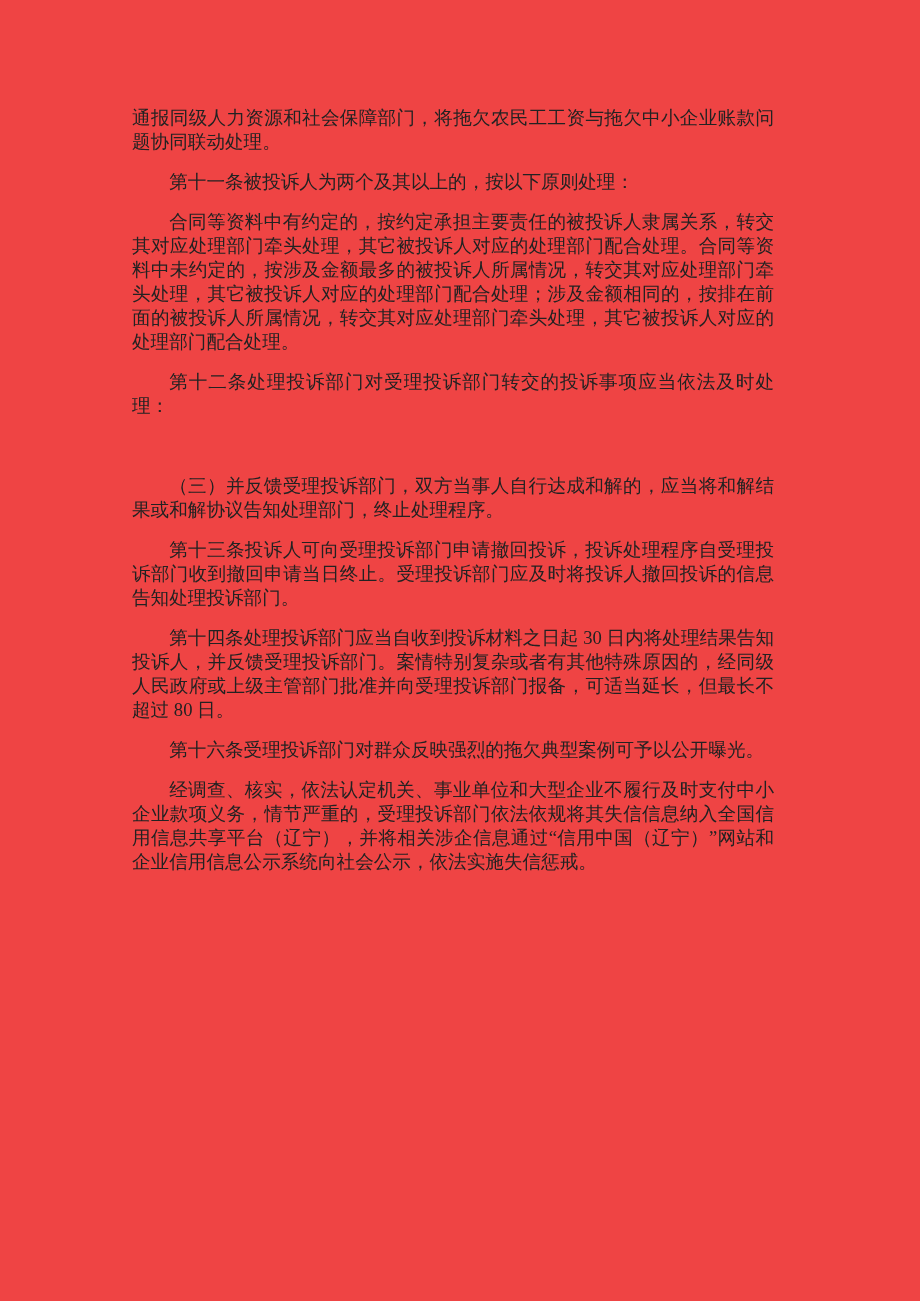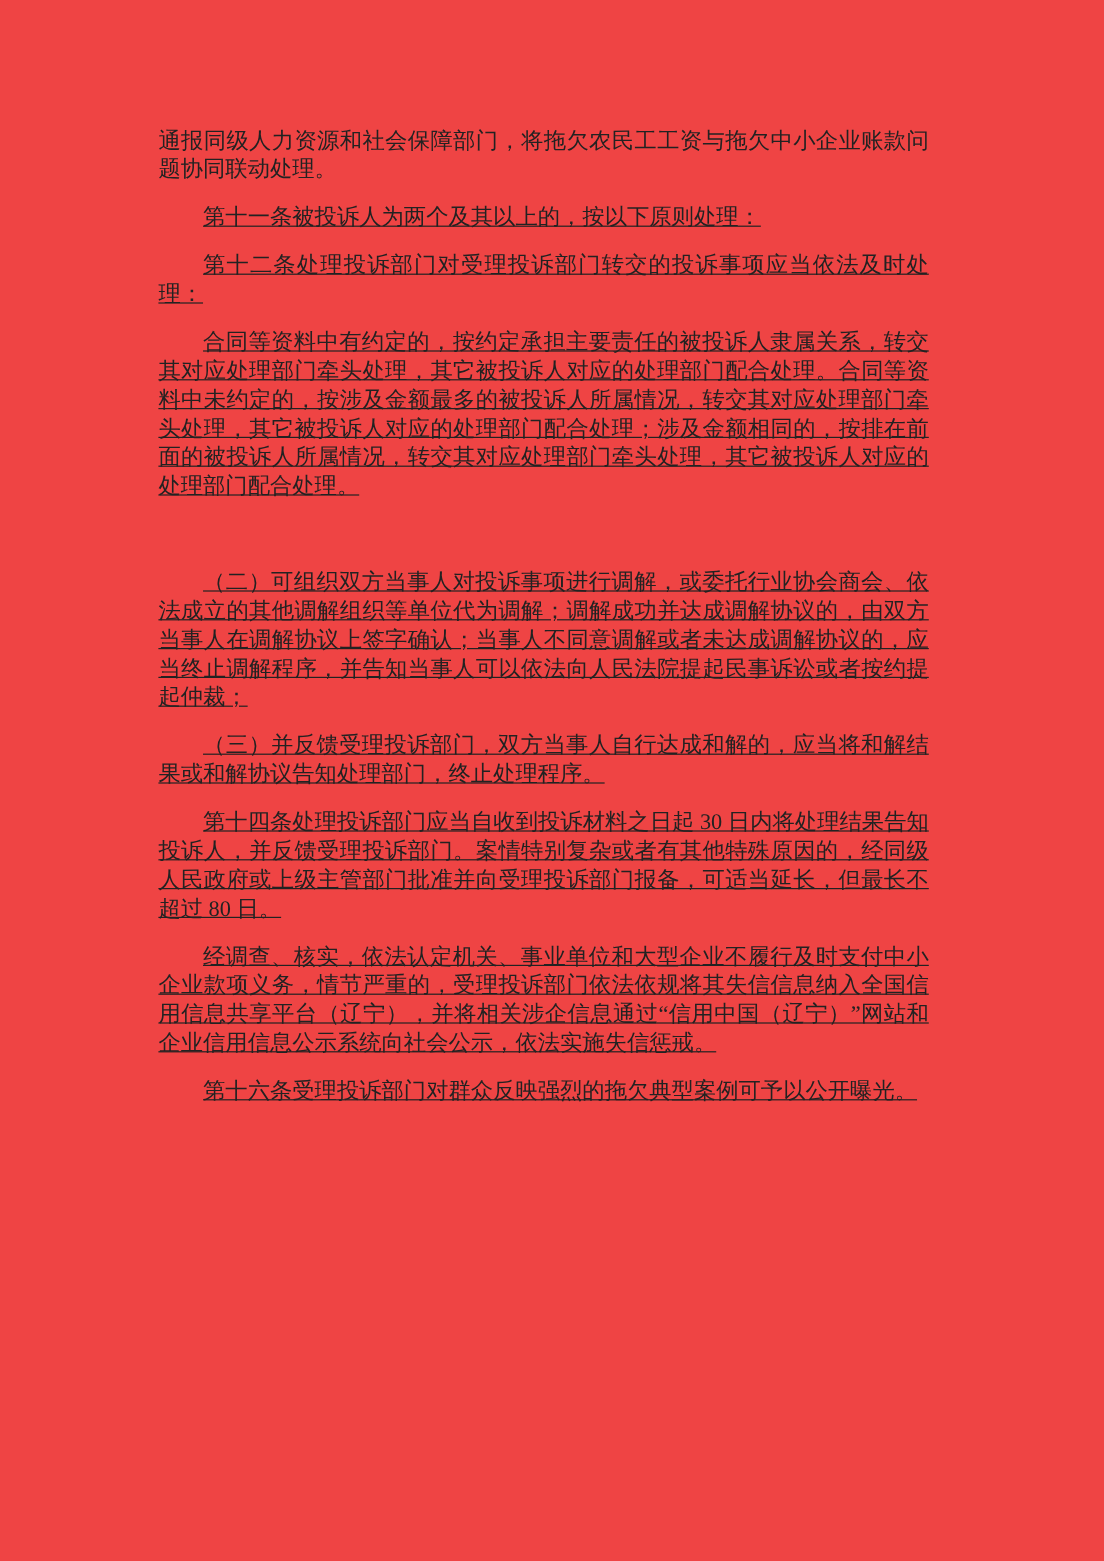--- a/index.html
+++ b/index.html
@@ -25,36 +25,35 @@
     color: #222222;
     text-align: justify;
     text-align-last: left;
   }
   .para {
     margin: 0 0 16px 0;
     padding: 0;
   }
   .para.indent {
     text-indent: 2em;
-    text-decoration: underline;
   }
   .para.blank {
     min-height: 24px;
     margin: 0 0 16px 0;
   }
 </style>
 </head>
 <body>
 
 <div class="page">
   <div class="doc-content">
       <p class="para">通报同级人力资源和社会保障部门，将拖欠农民工工资与拖欠中小企业账款问题协同联动处理。</p>
       <p class="para indent">第十一条被投诉人为两个及其以上的，按以下原则处理：</p>
+      <p class="para indent">合同等资料中有约定的，按约定承担主要责任的被投诉人隶属关系，转交其对应处理部门牵头处理，其它被投诉人对应的处理部门配合处理。合同等资料中未约定的，按涉及金额最多的被投诉人所属情况，转交其对应处理部门牵头处理，其它被投诉人对应的处理部门配合处理；涉及金额相同的，按排在前面的被投诉人所属情况，转交其对应处理部门牵头处理，其它被投诉人对应的处理部门配合处理。</p>
       <p class="para indent">第十二条处理投诉部门对受理投诉部门转交的投诉事项应当依法及时处理：</p>
-      <p class="para indent">合同等资料中有约定的，按约定承担主要责任的被投诉人隶属关系，转交其对应处理部门牵头处理，其它被投诉人对应的处理部门配合处理。合同等资料中未约定的，按涉及金额最多的被投诉人所属情况，转交其对应处理部门牵头处理，其它被投诉人对应的处理部门配合处理；涉及金额相同的，按排在前面的被投诉人所属情况，转交其对应处理部门牵头处理，其它被投诉人对应的处理部门配合处理。</p>
       <p class="para blank"></p>
-      <p class="para indent">（二）可组织双方当事人对投诉事项进行调解，或委托行业协会商会、依法成立的其他调解组织等单位代为调解；调解成功并达成调解协议的，由双方当事人在调解协议上签字确认；当事人不同意调解或者未达成调解协议的，应当终止调解程序，并告知当事人可以依法向人民法院提起民事诉讼或者按约提起仲裁；</p>
       <p class="para indent">（三）并反馈受理投诉部门，双方当事人自行达成和解的，应当将和解结果或和解协议告知处理部门，终止处理程序。</p>
+      <p class="para indent">第十三条投诉人可向受理投诉部门申请撤回投诉，投诉处理程序自受理投诉部门收到撤回申请当日终止。受理投诉部门应及时将投诉人撤回投诉的信息告知处理投诉部门。</p>
       <p class="para indent">第十四条处理投诉部门应当自收到投诉材料之日起 30 日内将处理结果告知投诉人，并反馈受理投诉部门。案情特别复杂或者有其他特殊原因的，经同级人民政府或上级主管部门批准并向受理投诉部门报备，可适当延长，但最长不超过 80 日。</p>
+      <p class="para indent">第十六条受理投诉部门对群众反映强烈的拖欠典型案例可予以公开曝光。</p>
       <p class="para indent">经调查、核实，依法认定机关、事业单位和大型企业不履行及时支付中小企业款项义务，情节严重的，受理投诉部门依法依规将其失信信息纳入全国信用信息共享平台（辽宁），并将相关涉企信息通过“信用中国（辽宁）”网站和企业信用信息公示系统向社会公示，依法实施失信惩戒。</p>
-      <p class="para indent">第十六条受理投诉部门对群众反映强烈的拖欠典型案例可予以公开曝光。</p>
     </div>
 </div>
 
 </body></html>

